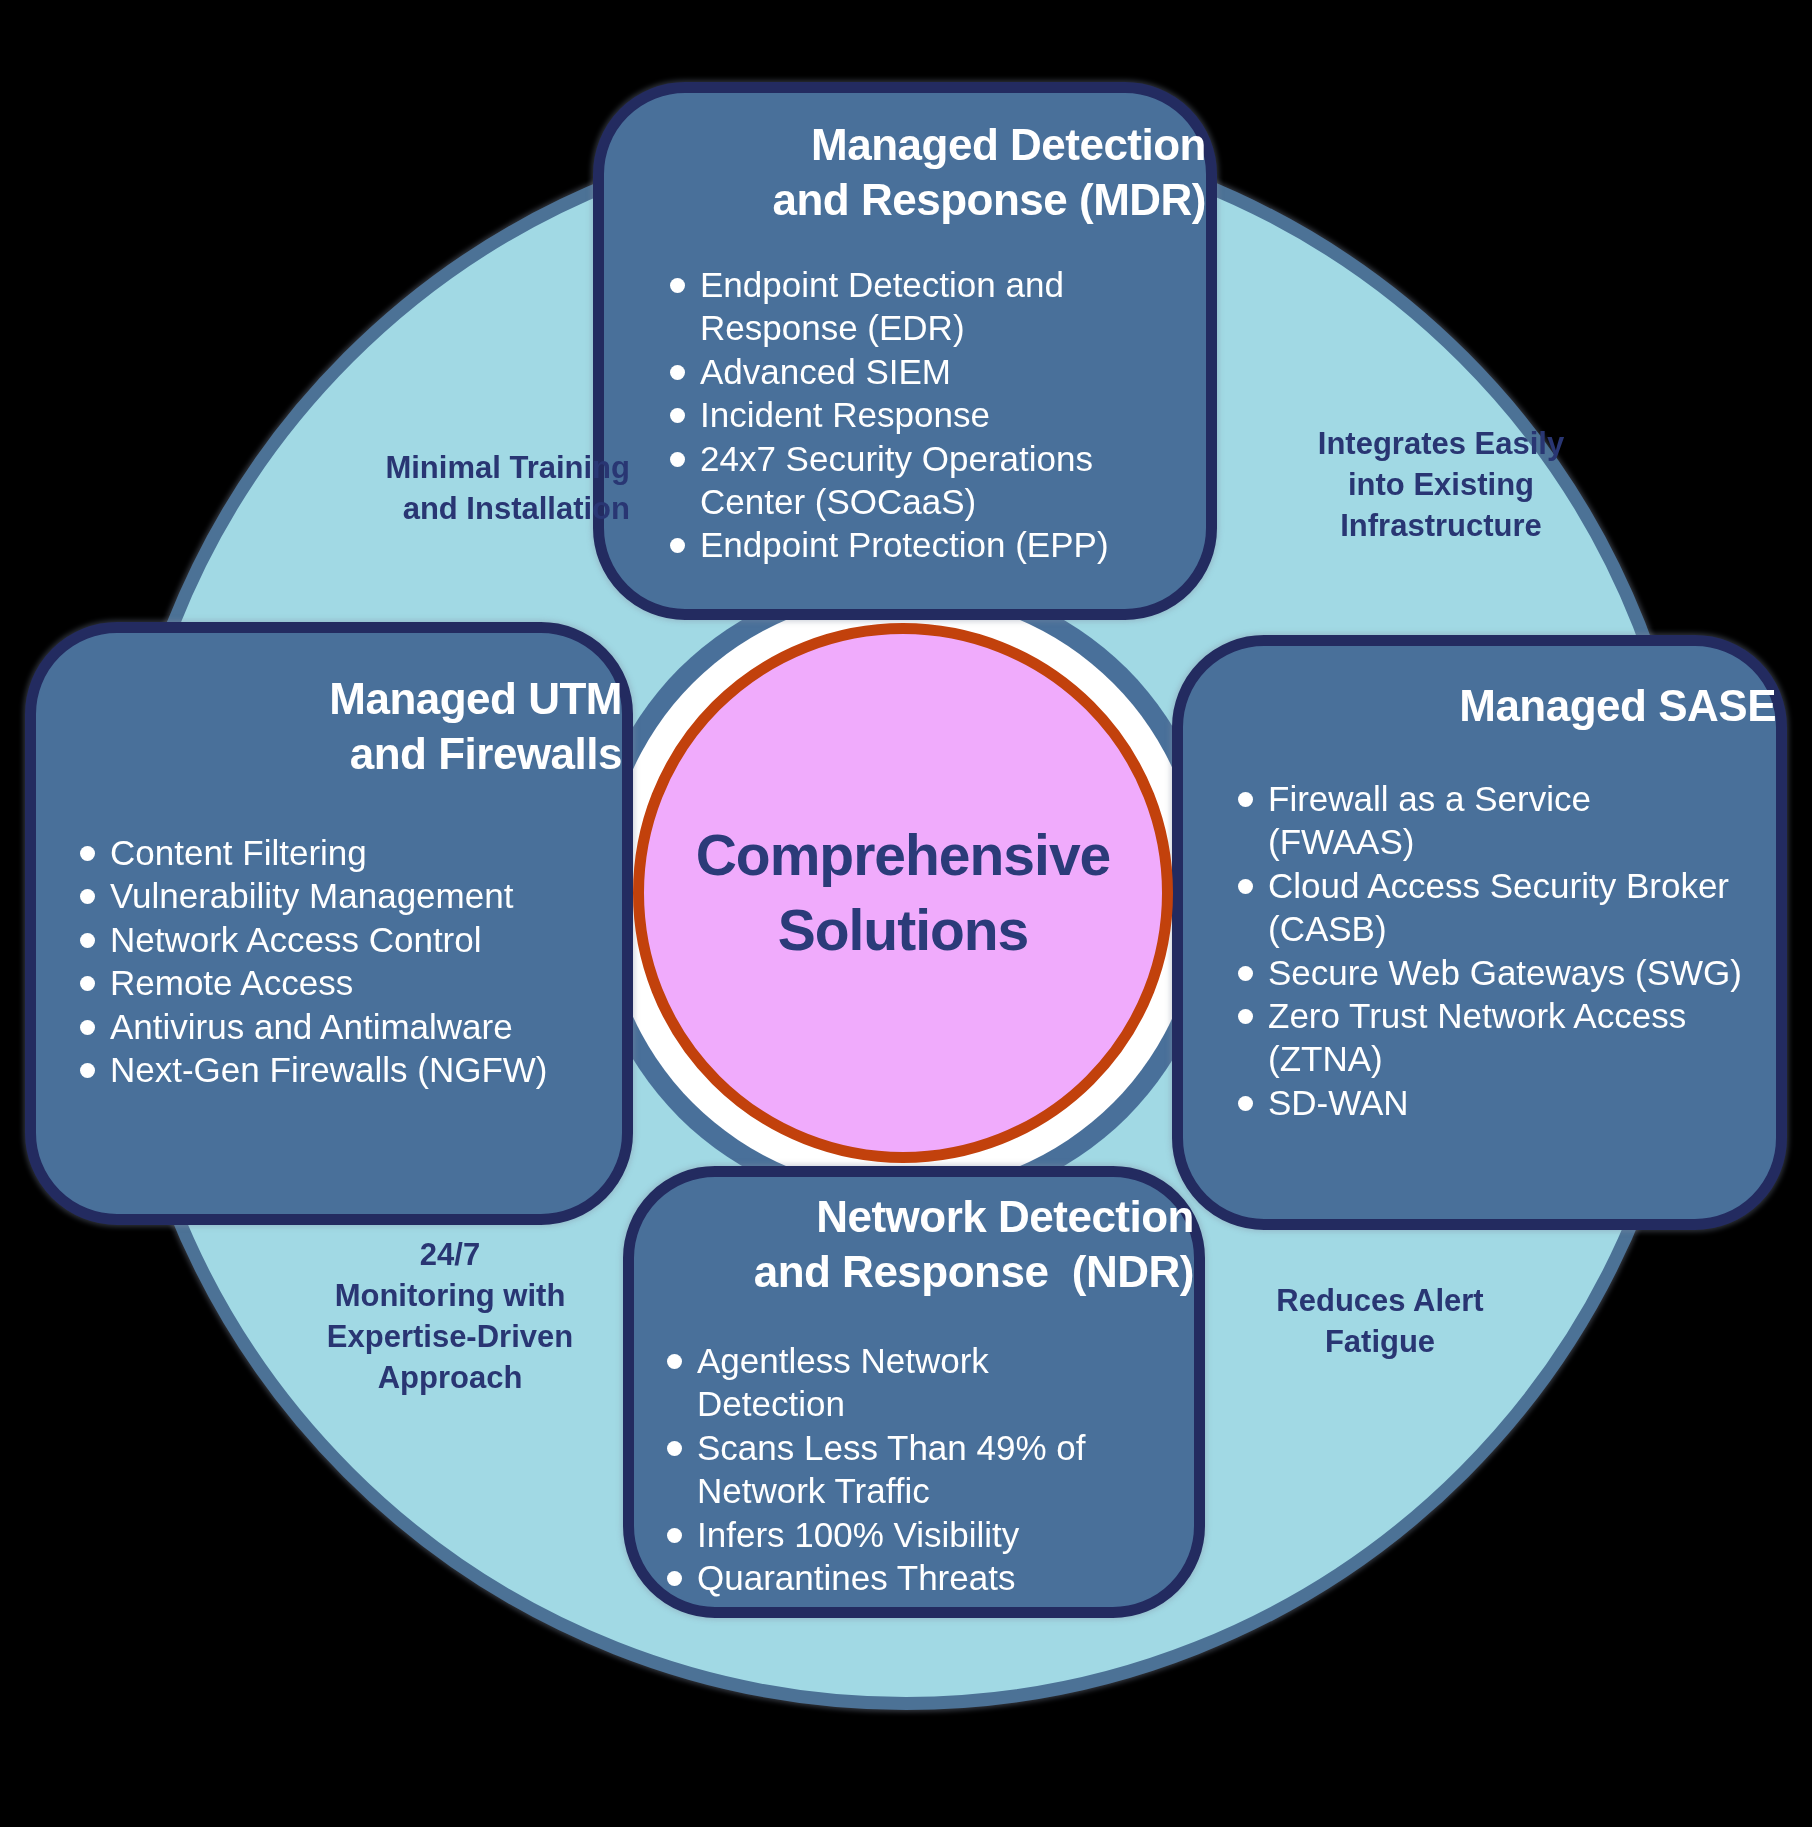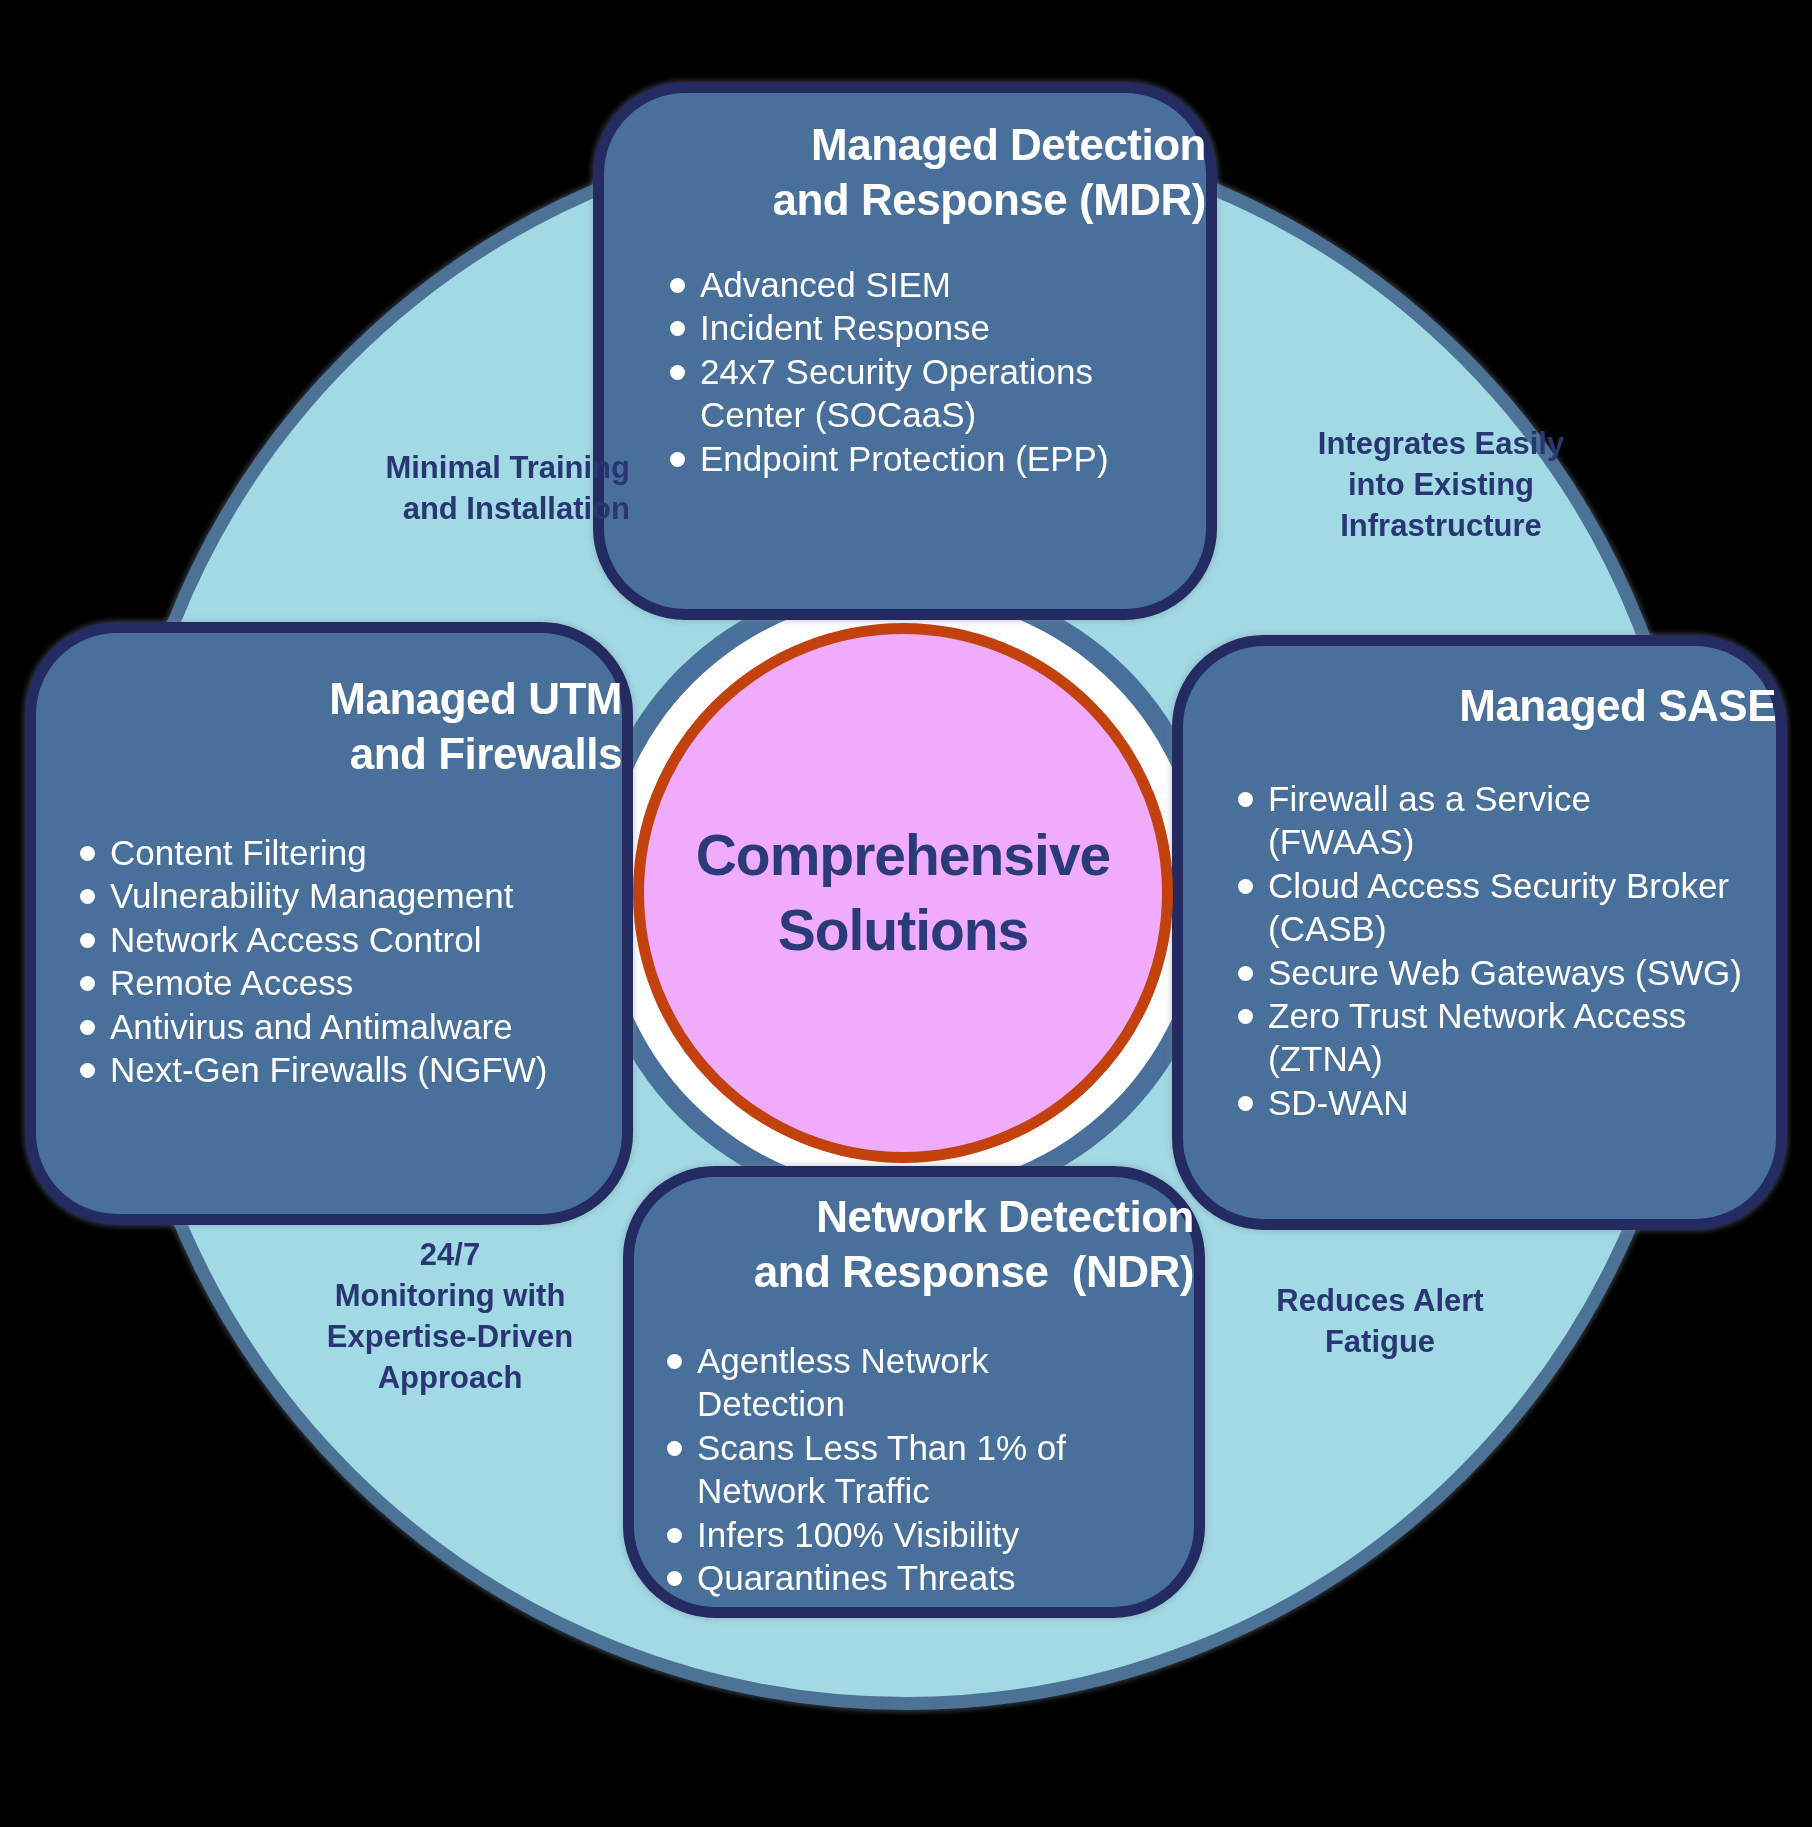--- a/index.html
+++ b/index.html
@@ -86,20 +86,22 @@
 <div class="canvas">
 
   <div class="outer-circle"></div>
   <div class="backdrop-disc"></div>
   <div class="white-disc"></div>
 
   <div class="box box-top">
     <div class="box-title">Managed Detection
 and Response (MDR)</div>
     <ul>
+      <li>Endpoint Detection and
+Response (EDR)</li>
       <li>Advanced SIEM</li>
       <li>Incident Response</li>
       <li>24x7 Security Operations
 Center (SOCaaS)</li>
       <li>Endpoint Protection (EPP)</li>
     </ul>
   </div>
 
   <div class="box box-left">
     <div class="box-title">Managed UTM
@@ -127,21 +129,21 @@
       <li>SD-WAN</li>
     </ul>
   </div>
 
   <div class="box box-bottom">
     <div class="box-title">Network Detection
 and Response  (NDR)</div>
     <ul>
       <li>Agentless Network
 Detection</li>
-      <li>Scans Less Than 1% of
+      <li>Scans Less Than 49% of
 Network Traffic</li>
       <li>Infers 100% Visibility</li>
       <li>Quarantines Threats</li>
     </ul>
   </div>
 
   <div class="center-circle">
     <div class="center-title">Comprehensive
 Solutions</div>
   </div>

